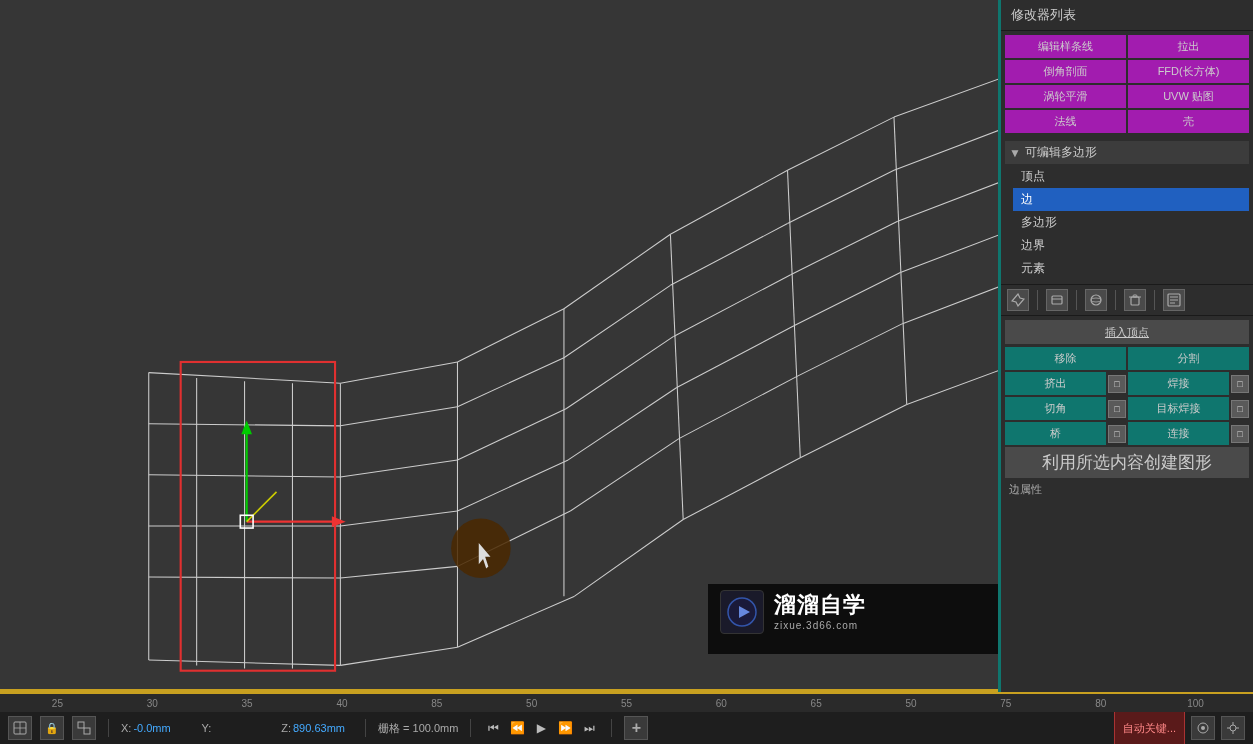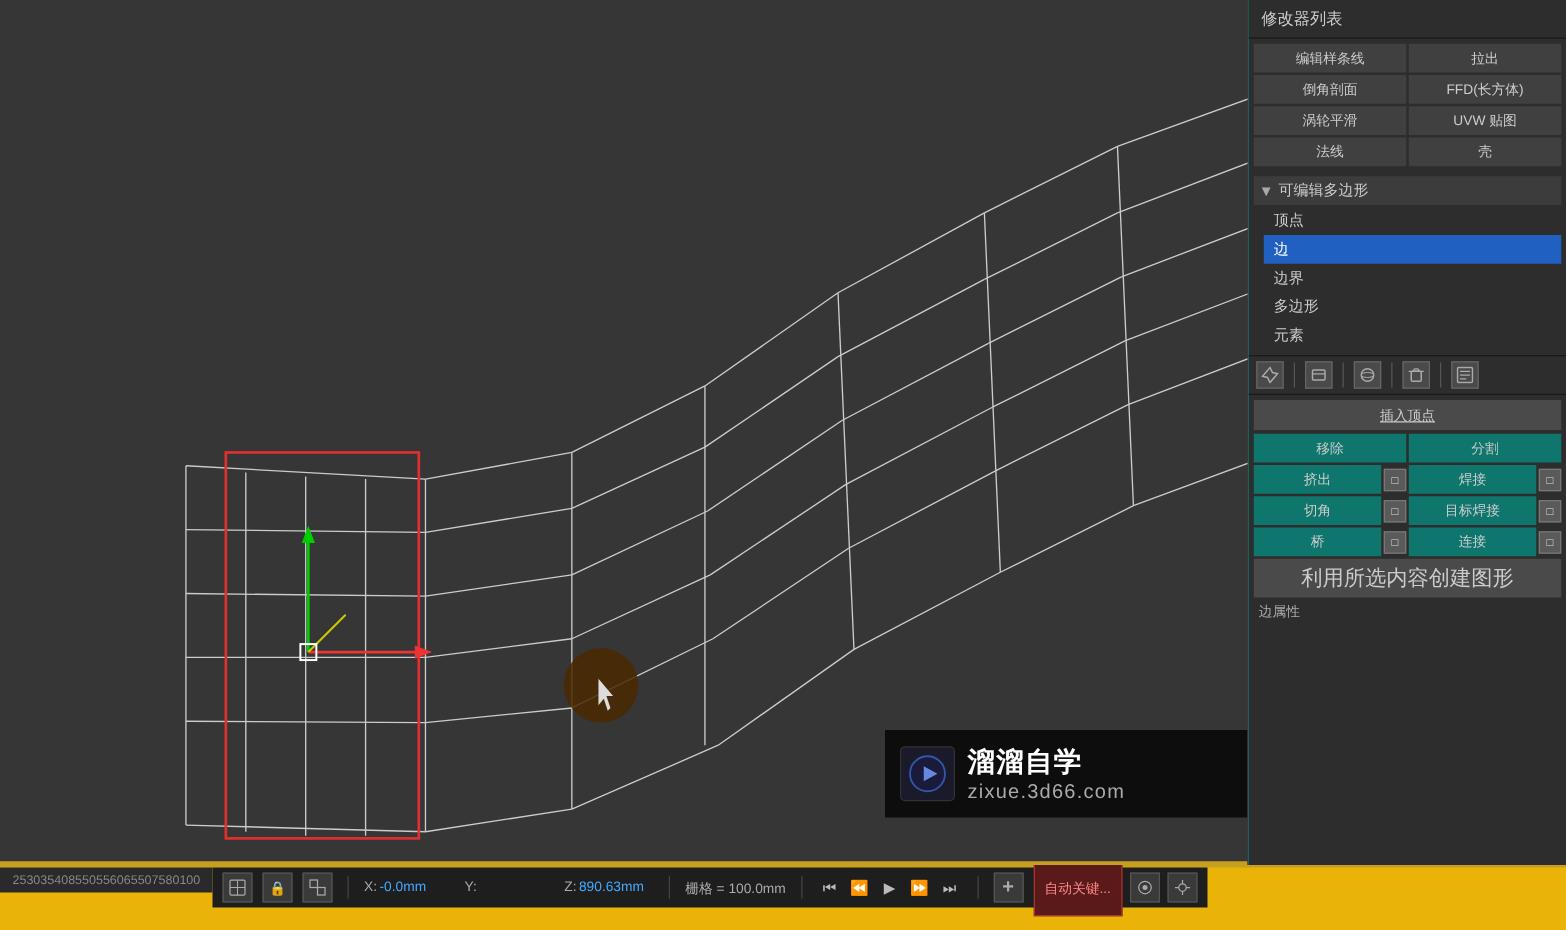--- a/index.html
+++ b/index.html
@@ -6,28 +6,28 @@
     body { width: 1253px; height: 744px; overflow: hidden; background: #2a2a2a; font-family: 'Microsoft YaHei', SimSun, sans-serif; font-size: 12px; color: #ddd; }
 
     
     .main-container { display: flex; width: 1253px; height: 744px; flex-direction: column; }
     .top-area { display: flex; flex: 1; overflow: hidden; }
 
     
     .viewport { flex: 1; background: #3a3a3a; position: relative; overflow: hidden; }
 
     
-    .right-panel { width: 255px; background: #2d2d2d; display: flex; flex-direction: column; border-left: 1px solid #0f766e; }
+    .right-panel { width: 255px; background: #2d2d2d; display: flex; flex-direction: column; border-left: 3px solid #0f766e; }
 
     
     .panel-header { background: #2d2d2d; padding: 6px 10px; font-size: 13px; color: #ccc; border-bottom: 1px solid #1a1a1a; }
 
     
     .modifier-grid { display: grid; grid-template-columns: 1fr 1fr; gap: 2px; padding: 4px; }
-    .mod-btn { background: #404040; border: none; color: #ccc; padding: 4px 6px; font-size: 11px; font-family: 'Microsoft YaHei', SimSun, sans-serif; cursor: pointer; text-align: center; min-height: 22px; }
+    .mod-btn { background: #a21caf; border: none; color: #ccc; padding: 4px 6px; font-size: 11px; font-family: 'Microsoft YaHei', SimSun, sans-serif; cursor: pointer; text-align: center; min-height: 22px; }
 
     
     .poly-section { padding: 4px; }
     .poly-header { display: flex; align-items: center; color: #ccc; font-size: 12px; padding: 3px 4px; background: #3c3c3c; margin-bottom: 1px; }
     .poly-header .arrow { color: #aaa; margin-right: 4px; }
     .poly-sub-items { margin-left: 8px; }
     .poly-item { padding: 3px 8px; color: #ccc; font-size: 12px; cursor: pointer; }
     .poly-item.active { background: #2060c0; color: #fff; }
 
     
@@ -41,41 +41,41 @@
     .ops-section::-webkit-scrollbar-track { background: #2d2d2d; }
     .ops-section::-webkit-scrollbar-thumb { background: #555; }
     .op-row { display: flex; align-items: center; gap: 2px; margin-bottom: 2px; }
     .op-btn { flex: 1; background: #0f766e; border: none; color: #ccc; padding: 4px 4px; font-size: 11px; font-family: 'Microsoft YaHei', SimSun, sans-serif; cursor: pointer; text-align: center; min-height: 22px; }
     .op-square { width: 18px; height: 18px; background: #5a5a5a; border: 1px solid #777; display: flex; align-items: center; justify-content: center; cursor: pointer; font-size: 9px; flex-shrink: 0; }
     .insert-btn { width: 100%; background: #4a4a4a; border: none; color: #ccc; padding: 4px 6px; font-size: 11px; font-family: 'Microsoft YaHei', SimSun, sans-serif; cursor: pointer; text-align: center; margin-bottom: 3px; min-height: 24px; text-decoration: underline; }
     .op-full-btn { width: 100%; background: #4a4a4a; border: none; color: #ccc; padding: 4px 6px; font-size: 17px; font-family: 'Microsoft YaHei', SimSun, sans-serif; cursor: pointer; text-align: center; margin-bottom: 2px; min-height: 22px; }
     .op-section-label { color: #aaa; font-size: 11px; padding: 2px 4px; }
 
     
-    .status-bar { height: 52px; background: #eab308; border-top: 2px solid #c8a020; display: flex; }
+    .status-bar { height: 52px; background: #fef9c3; border-top: 2px solid #c8a020; display: flex; flex-direction: column; }
     .timeline { height: 20px; background: #2a2a2a; display: flex; align-items: center; padding: 0 10px; position: relative; overflow: hidden; }
     .timeline-numbers { display: flex; gap: 0; width: 100%; }
     .tl-num { font-size: 10px; color: #888; flex: 1; text-align: center; }
     .status-bottom { height: 32px; background: #1e1e1e; display: flex; align-items: center; gap: 8px; padding: 0 8px; }
     .status-icon-btn { width: 24px; height: 24px; background: #3a3a3a; border: 1px solid #555; display: flex; align-items: center; justify-content: center; cursor: pointer; color: #aaa; font-size: 11px; }
     .status-field { display: flex; align-items: center; gap: 2px; font-size: 11px; color: #aaa; }
     .status-val { color: #4af; font-size: 11px; min-width: 60px; }
     .status-divider { width: 1px; height: 18px; background: #444; margin: 0 4px; }
     .grid-info { color: #aaa; font-size: 11px; }
     .playback-controls { display: flex; align-items: center; gap: 4px; }
     .play-btn { width: 20px; height: 20px; display: flex; align-items: center; justify-content: center; cursor: pointer; color: #bbb; font-size: 12px; }
     .status-right { margin-left: auto; display: flex; align-items: center; gap: 6px; }
     .auto-key-btn { background: #5a1a1a; border: 1px solid #aa3333; color: #f88; font-size: 11px; padding: 14px 8px; cursor: pointer; }
 
     
-    .watermark { position: absolute; bottom: 38px; right: 0; width: 290px; height: 70px; background: rgba(0,0,0,0.75); display: flex; align-items: center; padding: 24px 12px; gap: 10px; z-index: 10; }
+    .watermark { position: absolute; bottom: 38px; right: 0; width: 290px; height: 70px; background: rgba(0,0,0,0.75); display: flex; padding: 6px 12px; gap: 10px; z-index: 10; }
     .wm-logo { width: 44px; height: 44px; background: #1a1a2a; border-radius: 4px; display: flex; align-items: center; justify-content: center; border: 1px solid #333; }
     .wm-text { display: flex; flex-direction: column; }
     .wm-title { font-size: 22px; font-weight: bold; color: #fff; letter-spacing: 1px; }
-    .wm-subtitle { font-size: 16px; color: #aaa; letter-spacing: 1px; }
+    .wm-subtitle { font-size: 10px; color: #aaa; letter-spacing: 1px; }
 
     
     .scene-canvas { position: absolute; top: 0; left: 0; width: 100%; height: 100%; }
 
     
     .viewport::after {
       content: '';
       position: absolute;
       bottom: 0; left: 0; right: 0; height: 3px;
       background: #c8a020;
@@ -204,22 +204,22 @@
       </div>
 
       <div class="poly-section">
         <div class="poly-header">
           <span class="arrow">▼</span>
           <span>可编辑多边形</span>
         </div>
         <div class="poly-sub-items">
           <div class="poly-item">顶点</div>
           <div class="poly-item active">边</div>
+          <div class="poly-item">多边形</div>
           <div class="poly-item">边界</div>
-          <div class="poly-item">多边形</div>
           <div class="poly-item">元素</div>
         </div>
       </div>
 
       <div class="icon-toolbar">
         <div class="icon-btn">
           <svg width="14" height="14" viewBox="0 0 14 14">
               <path d="M7 1 L9 5 L13 6 L7 13 L5 9 L1 8 Z" fill="none" stroke="#aaa" stroke-width="1.2"></path>
             </svg>
         </div>

